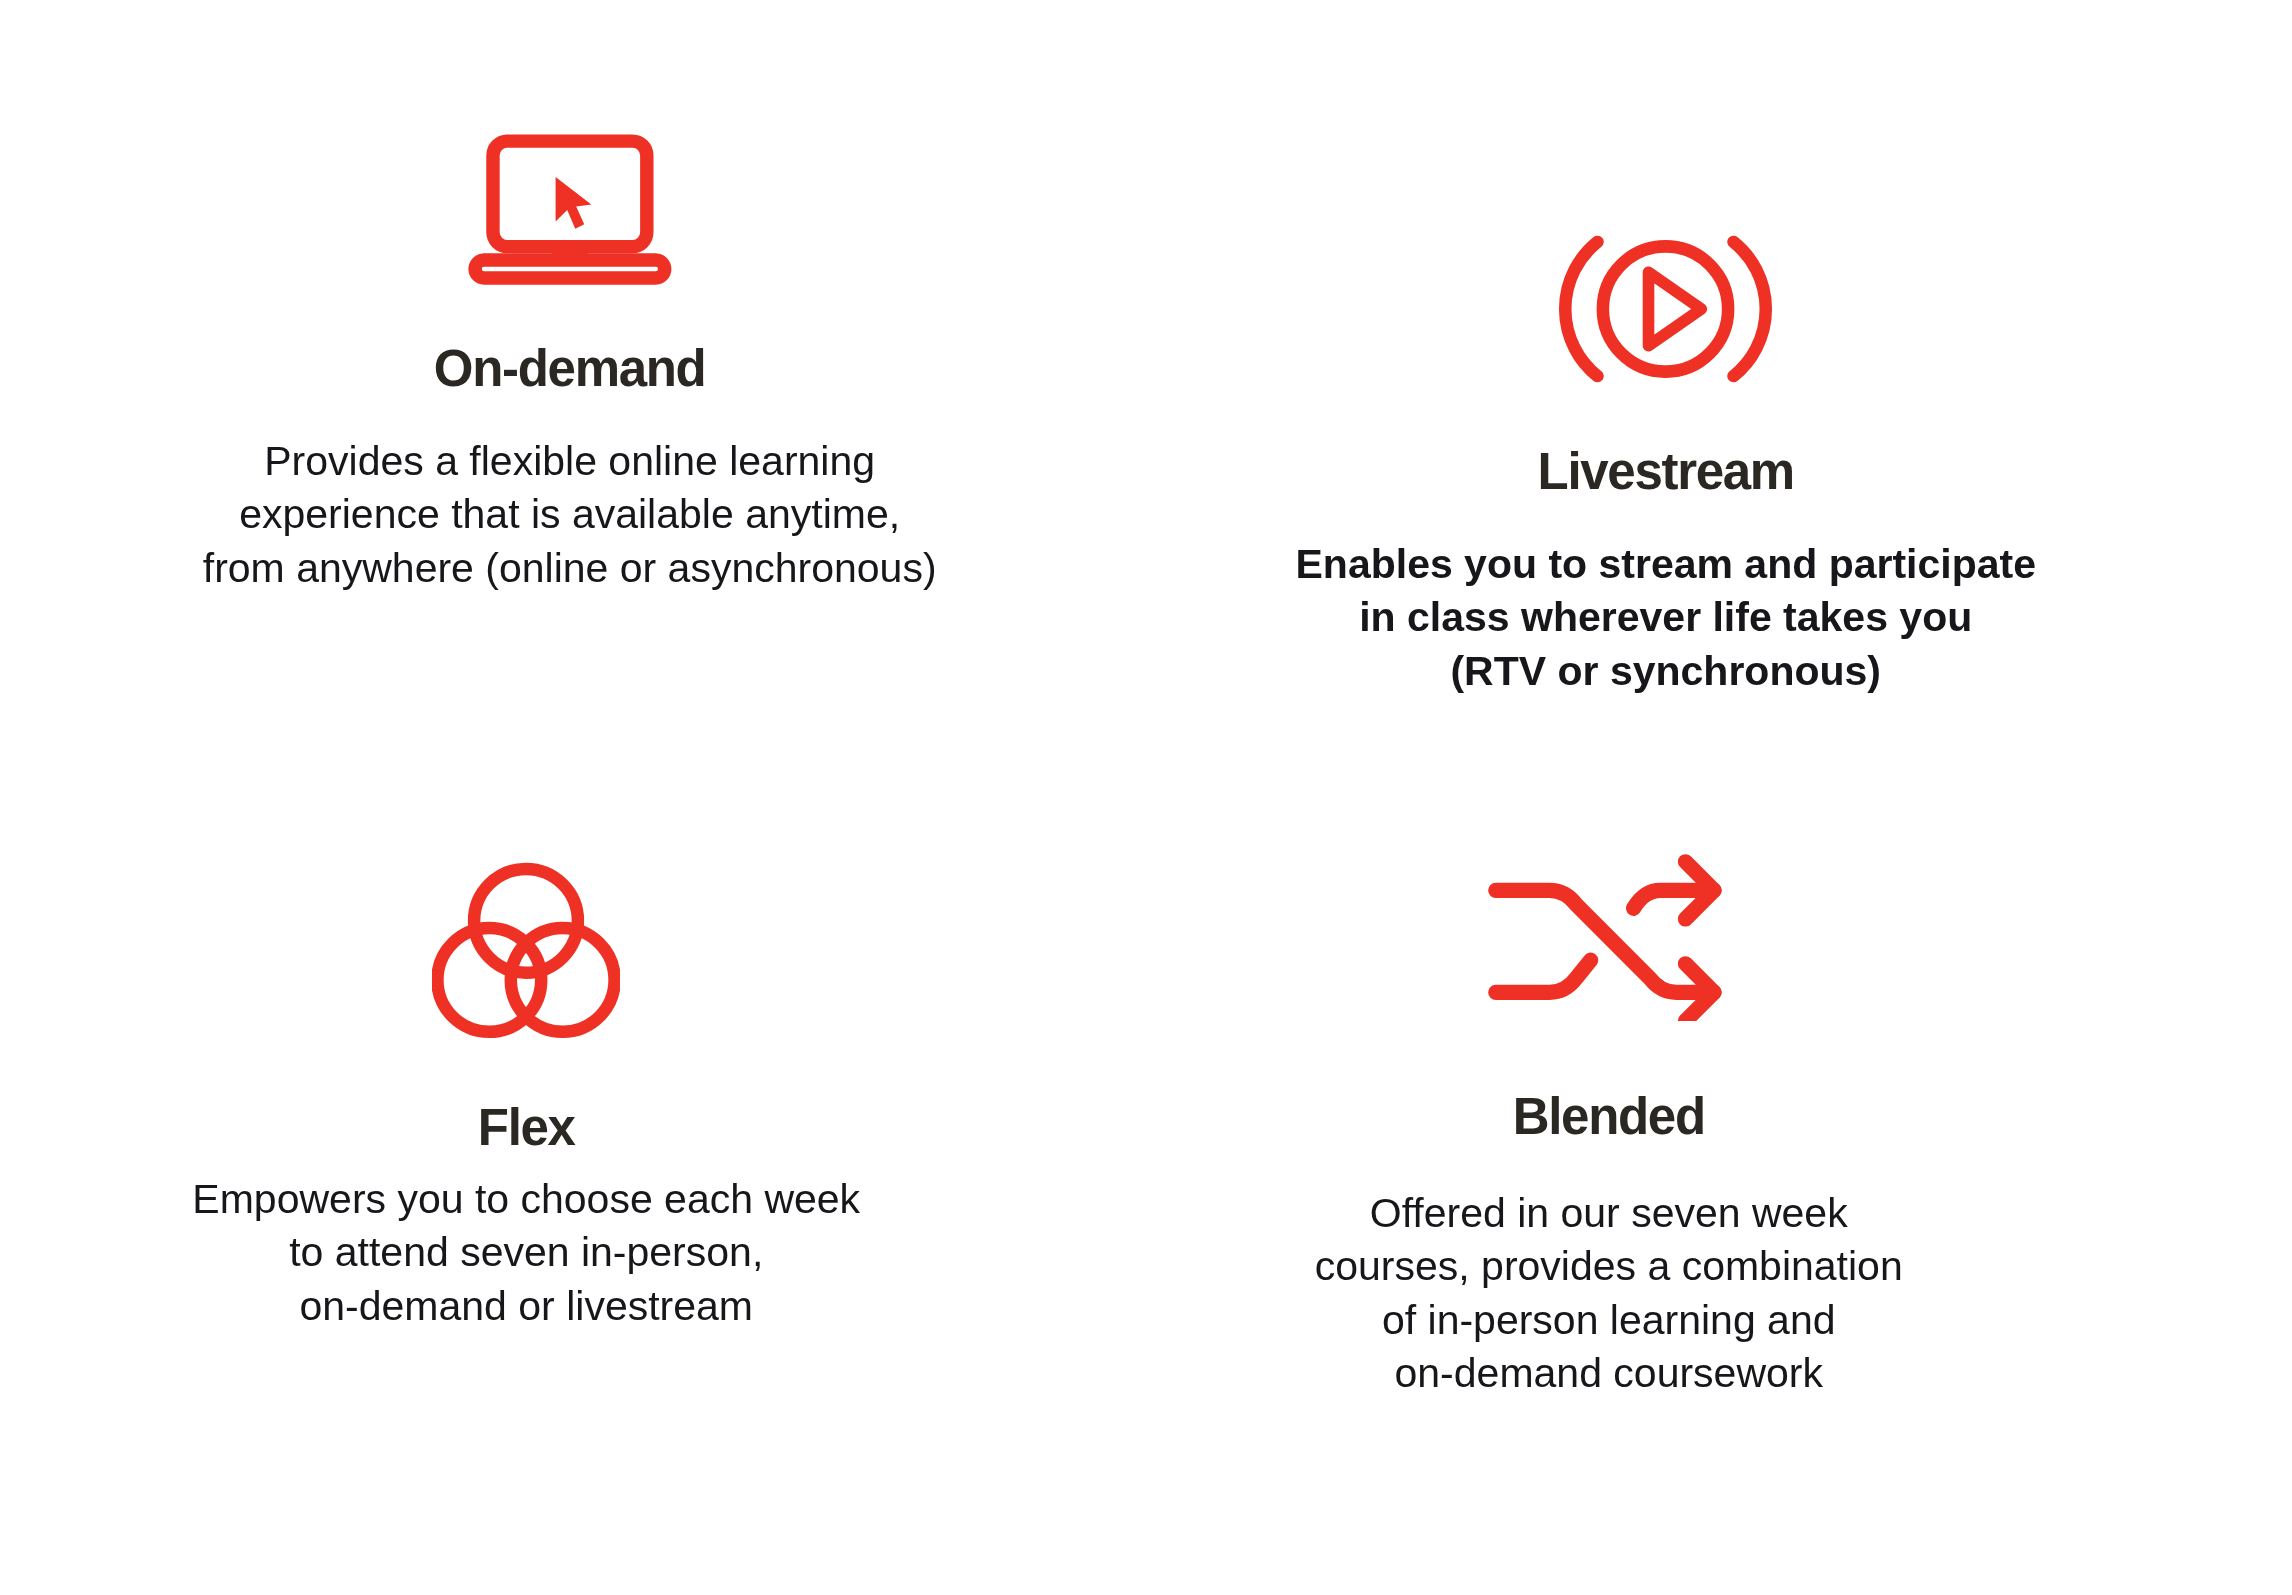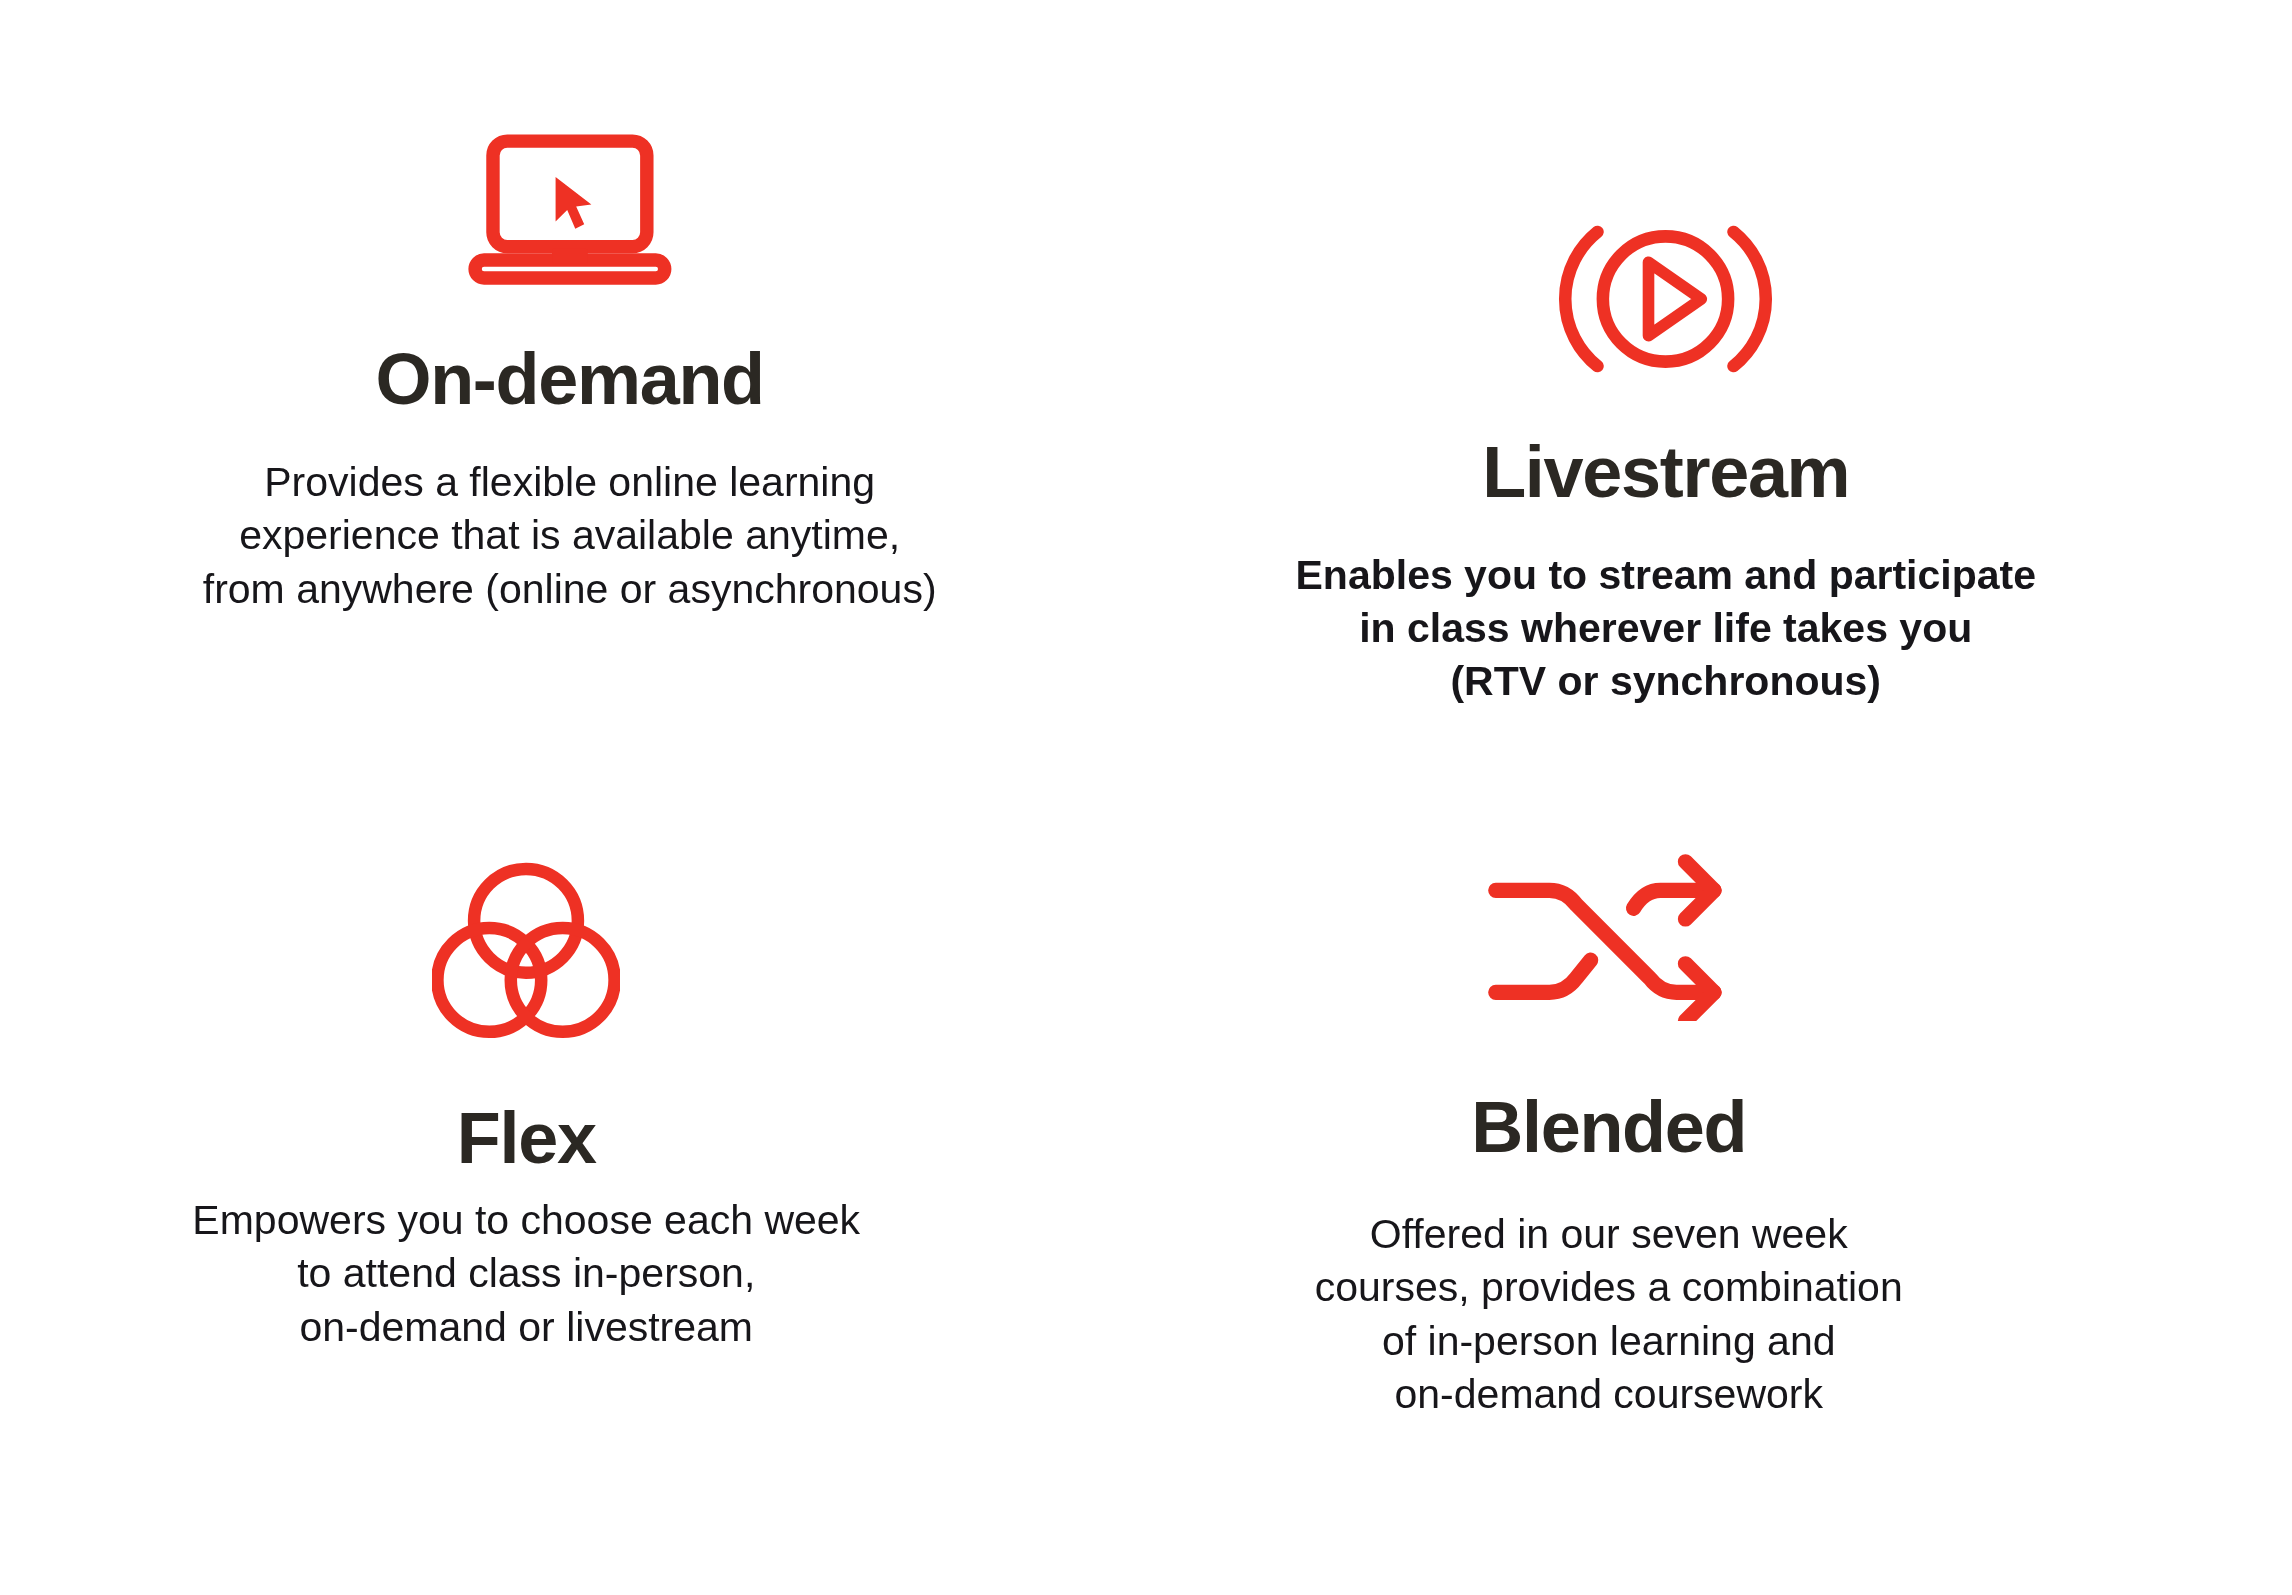--- a/index.html
+++ b/index.html
@@ -44,21 +44,21 @@
     line-height: 0;
   }
   .icon-ondemand   { width: 215px; height: 161px; }
   .icon-livestream { width: 215px; height: 170px; }
   .icon-flex       { width: 188px; height: 179px; }
   .icon-blended    { width: 251px; height: 170px; }
 
   .card-title {
     color: #2b2823;
     font-weight: 700;
-    font-size: 72px;
+    font-size: 51px;
     letter-spacing: -1.3px;
     line-height: 1;
     margin: 0;
     text-align: center;
     white-space: nowrap;
   }
   .card-ondemand   .card-title { margin-top: 57px; }
   .card-livestream .card-title { margin-top: 52px; }
   .card-flex       .card-title { margin-top: 63px; }
   .card-blended    .card-title { margin-top: 70px; }
@@ -156,21 +156,21 @@
             <circle cx="64" cy="134" r="58"></circle>
             <circle cx="146" cy="134" r="58"></circle>
           </g>
         </svg>
       </div>
 
       <h2 class="card-title">Flex</h2>
 
       <p class="card-body">
         <span class="line">Empowers you to choose each week</span>
-        <span class="line">to attend class in-person,</span>
+        <span class="line">to attend seven in-person,</span>
         <span class="line">on-demand or livestream</span>
       </p>
     </div>
   </section>
 
   <section class="card card-blended">
     <div class="stack">
       <div class="icon-wrap icon-blended">
         <svg viewBox="0 0 280 190" width="251" height="170" aria-hidden="true">
           <g fill="none" stroke="#ee3124" stroke-width="17" stroke-linecap="round" stroke-linejoin="round">

